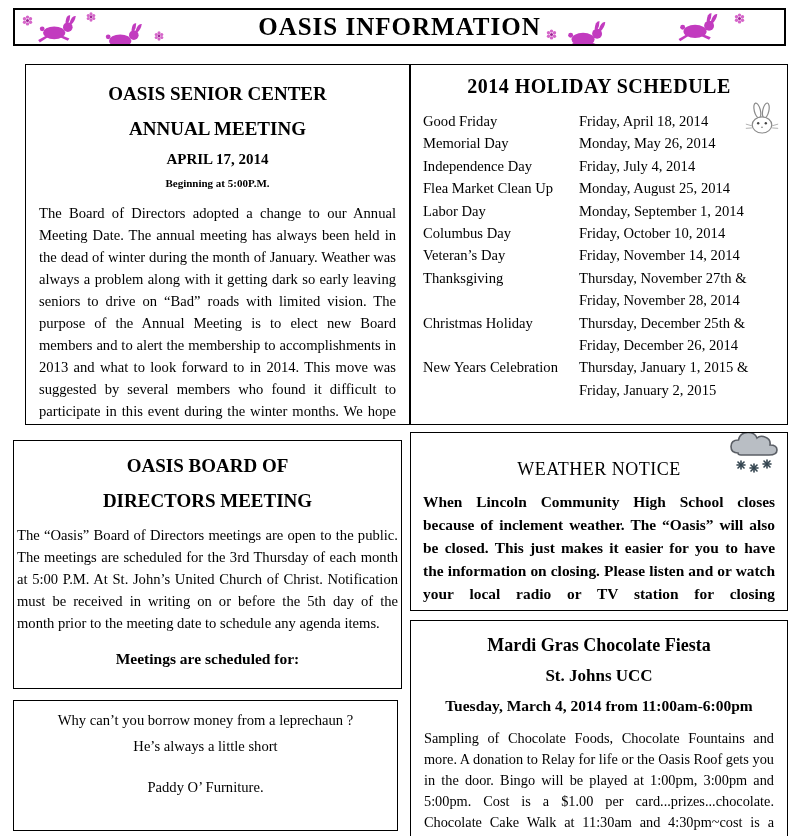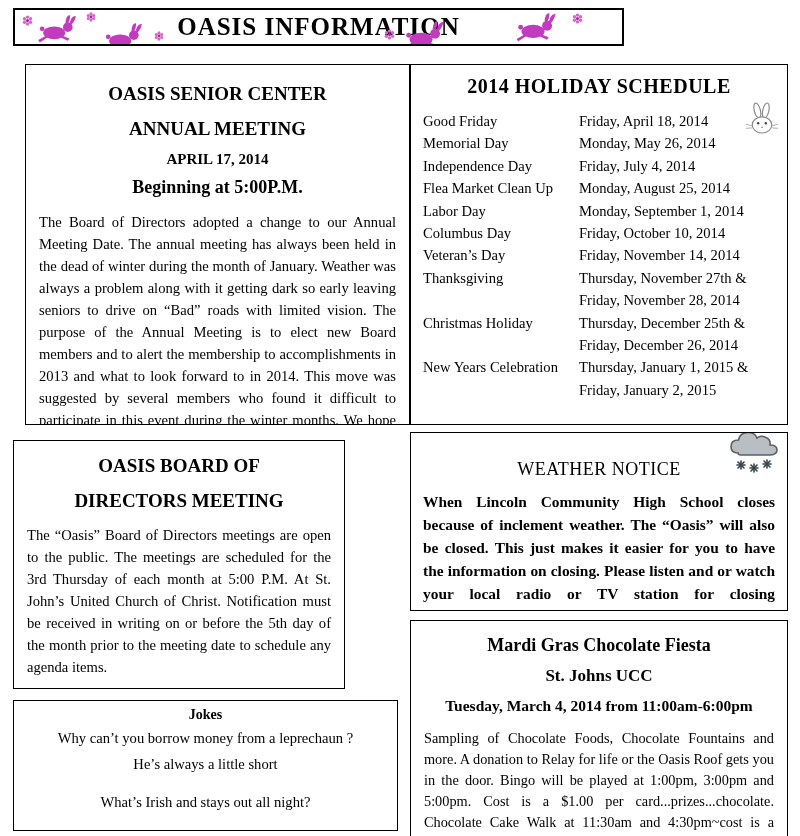--- a/index.html
+++ b/index.html
@@ -7,43 +7,43 @@
     position:relative; width:800px; height:836px; background:#ffffff;
     font-family:"Liberation Serif", serif; color:#000; overflow:hidden;
   }
   .box {
     position:absolute; background:#fff; border:1.5px solid #000;
     box-sizing:border-box; overflow:hidden;
   }
 
   
   .header-box {
-    left:13px; top:8px; width:611px; height:38px; border-width:2px;
+    left:13px; top:8px; width:773px; height:38px; border-width:2px;
     display:flex; align-items:center; justify-content:center;
   }
   .page-title { font-size:25px; font-weight:bold; letter-spacing:1px; }
   .deco { position:absolute; top:0; height:100%; pointer-events:none; }
   .deco-left  { left:4px;  width:170px; }
   .deco-right { right:4px; width:235px; }
   .deco svg { position:absolute; }
 
   
   .c { text-align:center; }
   .b { font-weight:bold; }
   .body-text { text-align:justify; font-size:14.6px; line-height:22px; }
 
   
   .annual-box { left:25px; top:64px; width:385px; height:361px; padding:6px 13px; }
   .annual-box .t1 { font-size:19px; margin-top:12px; }
   .annual-box .t2 { font-size:19px; margin-top:13px; }
   .annual-box .t3 { font-size:15px; margin-top:11px; }
-  .annual-box .t4 { font-size:18px; margin-top:9px; }
+  .annual-box .t4 { font-size:11px; margin-top:9px; }
   .annual-box .body-text { margin-top:13px; }
 
-  .board-box { left:13px; top:440px; width:332px; height:249px; padding:6px 13px; }
+  .board-box { left:13px; top:440px; width:389px; height:249px; padding:6px 3px; }
   .board-box .t1 { font-size:19px; margin-top:8px; }
   .board-box .t2 { font-size:19px; margin-top:13px; }
   .board-box .body-text { margin-top:12px; }
   .board-box .sched-label { font-size:15.5px; margin-top:16px; }
 
   .jokes-box { left:13px; top:700px; width:385px; height:131px; padding:4px 12px; }
   .jokes-box .jt { font-size:14px; margin-top:2px; }
   .jokes-box .jl { font-size:14.6px;text-align:center; }
   .jokes-box .jl0 { margin-top:7px; }
   .jokes-box .jl1 { margin-top:9px; }
@@ -184,24 +184,22 @@
 
   <div class="box board-box">
     <div class="c b t1">OASIS BOARD OF</div>
     <div class="c b t2">DIRECTORS MEETING</div>
     <div class="body-text">The “Oasis” Board of Directors meetings are open to the public.  The meetings are scheduled for the 3rd Thursday of each month at 5:00 P.M.  At St. John’s United Church of Christ.  Notification must be received in writing on or before the 5th day of the month prior to the meeting date to schedule any agenda items.</div>
     <div class="c b sched-label">Meetings are scheduled for:</div>
 
   </div>
 
   <div class="box jokes-box">
-    <div class="c b jt">Jokes</div>
     <div class="jl jl0">Why can’t you borrow money from a leprechaun ?</div>
     <div class="jl jl1">He’s always a little short</div>
-    <div class="jl jl2">What’s Irish and stays out all night?</div>
     <div class="jl jl3">Paddy O’ Furniture.</div>
   </div>
 
   <div class="box holiday-box">
     <div class="c b ht">2014 HOLIDAY SCHEDULE</div>
     <svg class="holiday-bunny" width="34" height="36">
         <use href="#sym-bunny-head"></use>
       </svg>
     <div class="h-rows">
       <div class="h-row">

